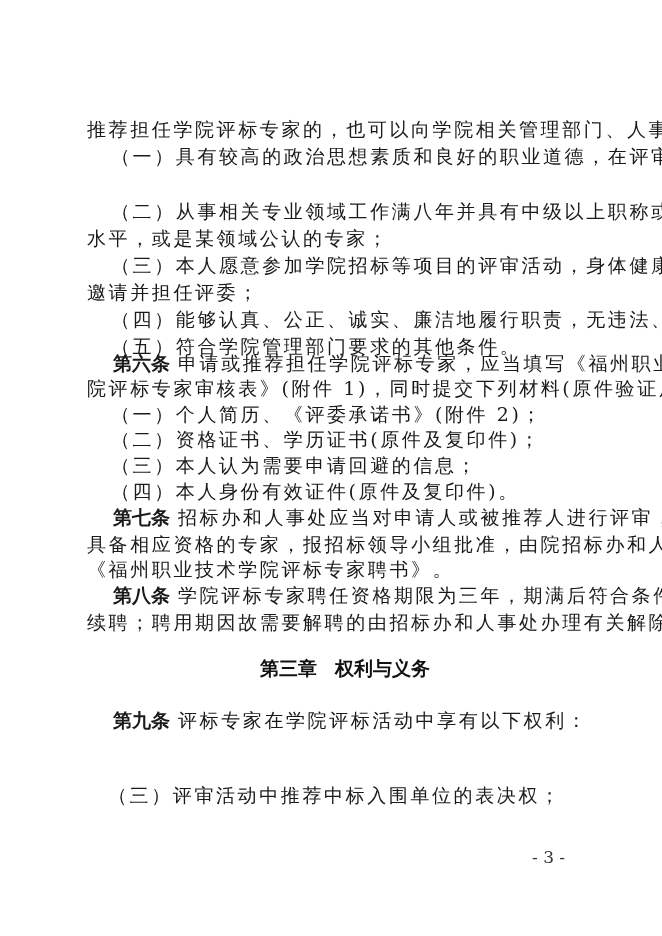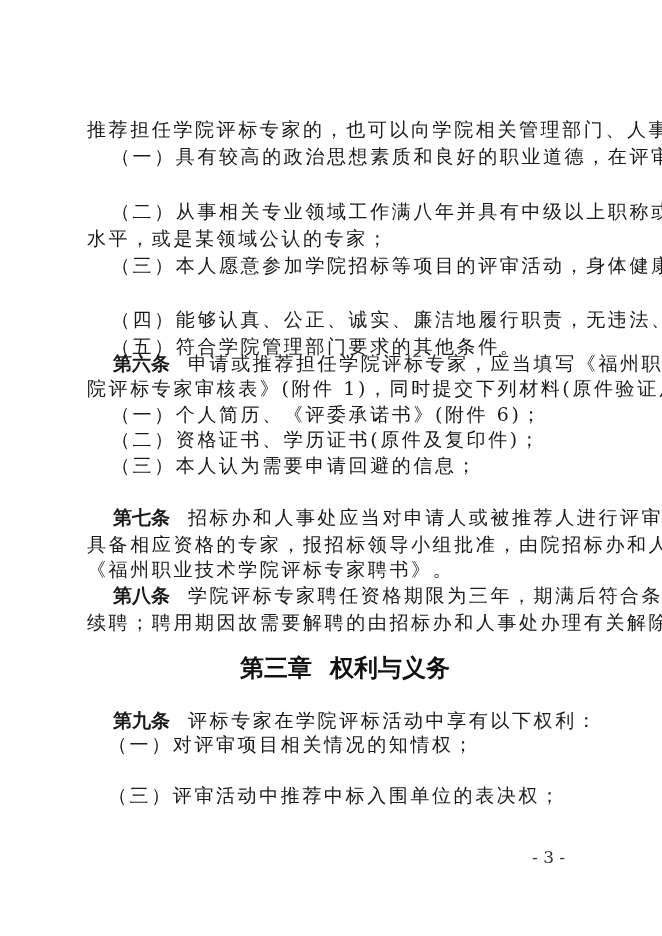--- a/index.html
+++ b/index.html
@@ -13,26 +13,26 @@
     position: absolute; left: 87px; width: 488px; height: 26px;
     font-size: 19px; line-height: 26px; white-space: nowrap;
     letter-spacing: 2.6px; text-align: justify; text-align-last: justify;
   }
   .line.last { text-align-last: left; }
   .line.ind { left: 111px; width: 464px; }
   .line.ind2 { left: 113px; width: 462px; }
   .line.ind3 { left: 108px; width: 467px; }
   .bold {
     font-family: "DejaVu Sans", "Liberation Sans", sans-serif;
-    font-weight: bold; letter-spacing: 0; margin-right: 18px;
+    font-weight: bold; letter-spacing: 0; margin-right: 8px;
   }
   .chapter {
     position: absolute; left: 0; width: 662px; top: 654px; height: 28px;
     text-align: center; font-family: "DejaVu Sans", "Liberation Sans", sans-serif;
-    font-weight: bold; font-size: 24px; line-height: 28px; color: #111;
+    font-weight: bold; font-size: 19px; line-height: 28px; color: #111;
     padding-left: 28px; box-sizing: border-box;
   }
   .chapter .gap { display: inline-block; width: 18px; }
   .pagenum {
     position: absolute; left: 532px; top: 846px; width: 60px; height: 22px;
     font-family: "DejaVu Serif", "Liberation Serif", serif;
     font-size: 17px; line-height: 22px; color: #333; white-space: pre;
   }
 </style>
 </head>
@@ -41,49 +41,50 @@
 <div class="page">
 
   <div class="line last" style="top:116px">推荐担任学院评标专家的，也可以向学院相关管理部门、人事处自荐：</div>
 
   <div class="line ind" style="top:143px">（一）具有较高的政治思想素质和良好的职业道德，在评审过程中能</div>
 
   <div class="line ind" style="top:198px">（二）从事相关专业领域工作满八年并具有中级以上职称或同等专业</div>
   <div class="line last" style="top:225px">水平，或是某领域公认的专家；</div>
 
   <div class="line ind" style="top:252px">（三）本人愿意参加学院招标等项目的评审活动，身体健康，能接受</div>
+  <div class="line last" style="top:279px">邀请并担任评委；</div>
 
   <div class="line ind" style="top:306px">（四）能够认真、公正、诚实、廉洁地履行职责，无违法、违纪记录；</div>
 
   <div class="line ind last" style="top:333px">（五）符合学院管理部门要求的其他条件。</div>
 
   <div class="line ind2" style="top:350px">
     <span class="bold">第六条</span><span>申请或推荐担任学院评标专家，应当填写《福州职业技术学</span>
   </div>
   <div class="line" style="top:375px">院评标专家审核表》(附件 1)，同时提交下列材料(原件验证后退还)：</div>
 
-  <div class="line ind last" style="top:401px">（一）个人简历、《评委承诺书》(附件 6)；</div>
+  <div class="line ind last" style="top:401px">（一）个人简历、《评委承诺书》(附件 2)；</div>
   <div class="line ind last" style="top:452px">（三）本人认为需要申请回避的信息；</div>
   <div class="line ind last" style="top:426px">（二）资格证书、学历证书(原件及复印件)；</div>
+  <div class="line ind last" style="top:478px">（四）本人身份有效证件(原件及复印件)。</div>
 
   <div class="line ind2" style="top:504px">
     <span class="bold">第七条</span><span>招标办和人事处应当对申请人或被推荐人进行评审，经审核</span>
   </div>
   <div class="line" style="top:531px">具备相应资格的专家，报招标领导小组批准，由院招标办和人事处发给</div>
   <div class="line last" style="top:556px">《福州职业技术学院评标专家聘书》。</div>
 
   <div class="line ind2" style="top:582px">
     <span class="bold">第八条</span><span>学院评标专家聘任资格期限为三年，期满后符合条件的，可</span>
   </div>
   <div class="line" style="top:609px">续聘；聘用期因故需要解聘的由招标办和人事处办理有关解除聘用手续。</div>
 
   <div class="chapter">
     <span>第三章</span><span class="gap"></span><span>权利与义务</span>
   </div>
 
   <div class="line ind2 last" style="top:707px">
     <span class="bold">第九条</span><span>评标专家在学院评标活动中享有以下权利：</span>
   </div>
-  <div class="line ind3 last" style="top:731px">（一）对评审项目相关情况的知情权；</div>
   <div class="line ind3 last" style="top:782px">（三）评审活动中推荐中标入围单位的表决权；</div>
 
   <div class="pagenum">- 3 -</div>
 </div>
 
 </body></html>

